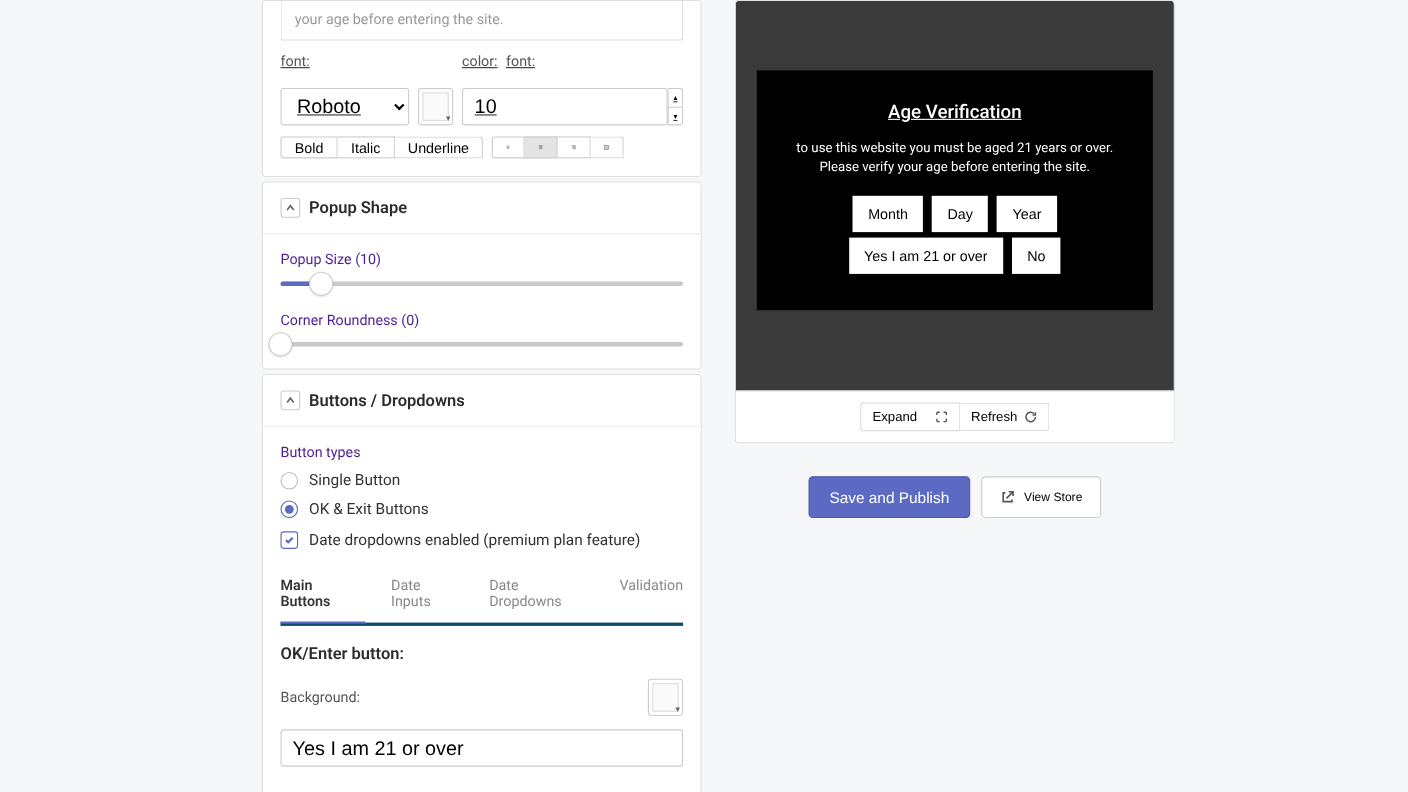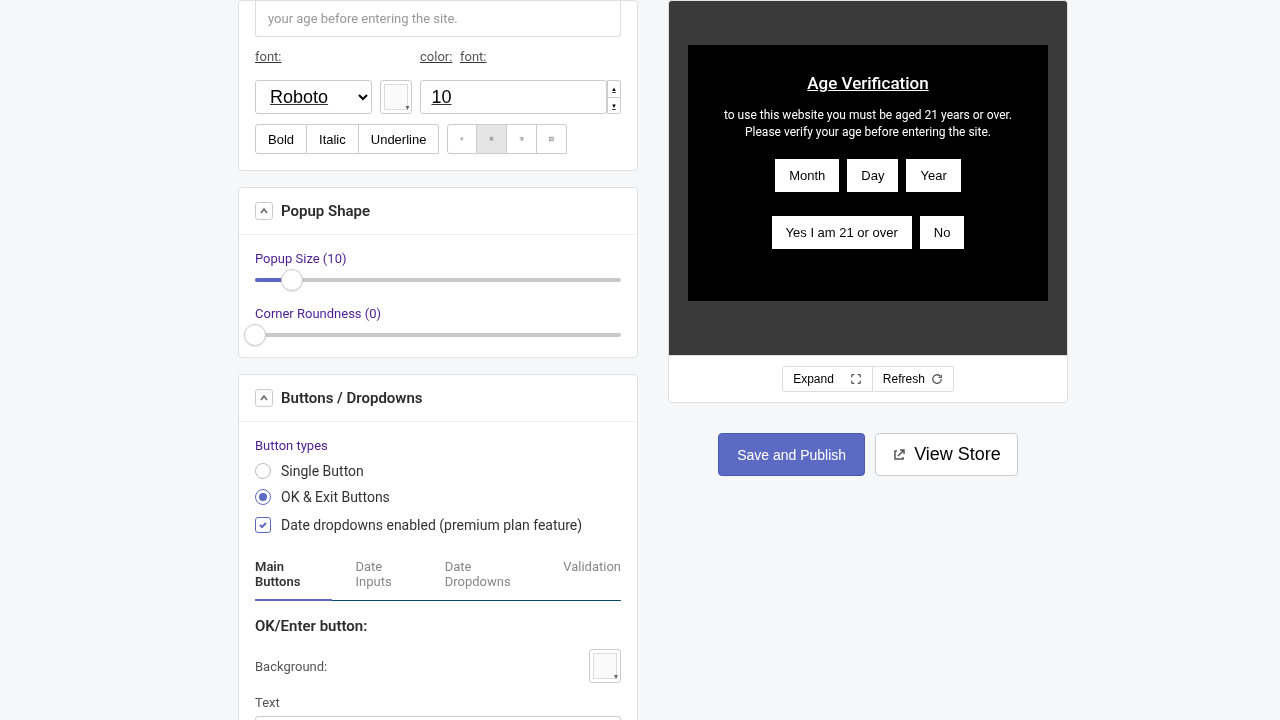--- a/index.html
+++ b/index.html
@@ -1,21 +1,21 @@
 <!DOCTYPE html>
 <html><head>
 <meta charset="utf-8">
 <style>
 * { box-sizing: border-box; margin: 0; padding: 0; }
 body { font-family: -apple-system, BlinkMacSystemFont, "Segoe UI", Roboto, sans-serif; background: #f6f7f9; font-size: 14px; color: #333; }
 .container { display: flex; gap: 16px; padding: 0; }
 .left-col { width: 400px; margin-left: 238px; }
 .right-col { width: 400px; margin-left: 14px; }
 
-.panel { background: #fff; border: 1px solid #e0e0e0; border-radius: 4px; margin-bottom: 16px; }
+.panel { background: #fff; border: 1px solid #e0e0e0; border-radius: 4px; margin-bottom: 4px; }
 .panel-header { display: flex; align-items: center; padding: 14px 16px; gap: 8px; }
 .panel-header .toggle { width: 18px; height: 18px; border: 1px solid #ccc; border-radius: 3px; display: flex; align-items: center; justify-content: center; cursor: pointer; background: #fff; }
 .panel-header .toggle svg { width: 10px; height: 10px; }
 .panel-header h3 { font-size: 15px; font-weight: 600; color: #2c2c2c; }
 .panel-body { padding: 16px; border-top: 1px solid #eee; }
 
 .truncated-text { border: 1px solid #ddd; border-radius: 3px; padding: 10px 12px; color: #999; font-size: 13px; margin: 0 16px 12px; }
 
 .field-row { display: flex; gap: 8px; margin: 0 16px 10px; }
 .field-group { display: flex; flex-direction: column; text-decoration: underline; }
@@ -25,21 +25,21 @@
 .color-swatch-inner { position: absolute; top: 3px; left: 3px; right: 3px; bottom: 3px; border: 1px solid #ddd; background: #fafafa; }
 .color-swatch .caret { position: absolute; bottom: 1px; right: 2px; font-size: 8px; color: #666; }
 .size-input { display: flex; }
 .size-input input { width: 48px; height: 34px; border: 1px solid #ccc; border-radius: 3px 0 0 3px; padding: 0 8px; font-size: 13px; }
 .spinners { display: flex; flex-direction: column; }
 .spinners button { width: 14px; height: 17px; border: 1px solid #ccc; background: #fff; font-size: 7px; cursor: pointer; display: flex; align-items: center; justify-content: center; }
 .spinners button:first-child { border-radius: 0 3px 0 0; border-bottom: none; }
 .spinners button:last-child { border-radius: 0 0 3px 0; }
 
 .btn-group { display: flex; margin: 0 16px 16px; }
-.btn-group button, .btn-group .toggle-btn { height: 30px; border: 1px solid #ccc; background: #fff; padding: 0 12px; font-size: 13px; cursor: pointer; display: flex; align-items: center; justify-content: center; }
+.btn-group button, .btn-group .toggle-btn { height: 20px; border: 1px solid #ccc; background: #fff; padding: 0 12px; font-size: 13px; cursor: pointer; display: flex; align-items: center; justify-content: center; }
 .btn-group button + button, .btn-group .toggle-btn + .toggle-btn { border-left: none; }
 .btn-group button:first-child, .btn-group .toggle-btn:first-child { border-radius: 3px 0 0 3px; }
 .btn-group button:last-child, .btn-group .toggle-btn:last-child { border-radius: 0 3px 0 0; }
 .btn-group.align { margin-left: 8px; }
 .btn-group-wrap { display: flex; margin: 0 16px 16px; }
 .toggle-btn { width: 30px; }
 .toggle-btn.active { background: #e4e4e4; }
 .toggle-btn svg { width: 14px; height: 14px; }
 
 select, input[type=text] { height: 34px; border: 1px solid #ccc; border-radius: 3px; padding: 0 10px; font-size: 18px; background: #fff; width: 100%; }
@@ -52,43 +52,43 @@
 
 .radio-row { display: flex; align-items: center; gap: 10px; margin-bottom: 10px; cursor: pointer; }
 .radio { width: 16px; height: 16px; border: 1px solid #bbb; border-radius: 50%; display: flex; align-items: center; justify-content: center; }
 .radio.checked { border-color: #5c6ac4; }
 .radio.checked::after { content: ''; width: 8px; height: 8px; background: #5c6ac4; border-radius: 50%; }
 
 .checkbox-row { display: flex; align-items: center; gap: 10px; margin: 12px 0 16px; cursor: pointer; }
 .checkbox { width: 16px; height: 16px; border: 1px solid #5c6ac4; border-radius: 3px; display: flex; align-items: center; justify-content: center; background: #fff; }
 .checkbox svg { width: 10px; height: 10px; fill: none; stroke: #5c6ac4; stroke-width: 2; }
 
-.tabs { display: flex; border-bottom: 1px solid #0c4a6e; gap: 24px; margin-bottom: 16px; }
+.tabs { display: flex; border-bottom: 3px solid #0c4a6e; gap: 24px; margin-bottom: 16px; }
 .tab { padding: 10px 0; font-size: 13px; color: #888; cursor: pointer; border-bottom: 2px solid transparent; margin-bottom: -1px; }
 .tab.active { color: #333; font-weight: 600; border-bottom-color: #5c6ac4; }
 
 .sub-heading { font-size: 15px; font-weight: 600; margin-bottom: 14px; color: #2c2c2c; }
 .prop-row { display: flex; justify-content: space-between; align-items: center; margin-bottom: 12px; }
 .prop-row .field-label { margin-bottom: 0; }
 
 .preview-box { background: #3a3a3a; height: 355px; display: flex; align-items: center; justify-content: center; border: 1px solid #e0e0e0; border-bottom: none; border-radius: 4px 4px 0 0; padding-top: 0; }
 .preview-popup { background: #000; width: 360px; padding: 28px 24px; text-align: center; color: #fff; margin-top: -10px; }
 .preview-popup h2 { font-size: 17px; font-weight: 500; text-decoration: underline; margin-bottom: 14px; }
 .preview-popup p { font-size: 12px; margin-bottom: 18px; line-height: 1.4; }
-.preview-btns { display: flex; justify-content: center; gap: 8px; margin-bottom: 24px; }
+.preview-btns { display: flex; justify-content: center; gap: 8px; margin-bottom: 5px; }
 .preview-btn { background: #fff; color: #000; padding: 9px 14px; font-size: 13px; border: none; }
 
 .preview-toolbar { background: #fff; border: 1px solid #e0e0e0; border-radius: 0 0 4px 4px; padding: 10px; display: flex; justify-content: center; gap: 0; }
 .preview-toolbar button { background: #fff; border: 1px solid #ddd; padding: 5px 10px; font-size: 12px; cursor: pointer; display: flex; align-items: center; gap: 6px; }
 .preview-toolbar button:first-child { border-radius: 3px 0 0 3px; gap: 16px; }
 .preview-toolbar button:last-child { border-radius: 0 3px 3px 0; border-left: none; }
 
 .action-row { display: flex; justify-content: center; gap: 10px; margin-top: 30px; }
 .btn-primary { background: #5c6ac4; color: #fff; border: 1px solid #4a58b0; padding: 10px 18px; border-radius: 4px; font-size: 14px; cursor: pointer; }
-.btn-secondary { background: #fff; border: 1px solid #ccc; padding: 10px 16px; border-radius: 4px; font-size: 18px; cursor: pointer; display: flex; align-items: center; gap: 8px; }
+.btn-secondary { background: #fff; border: 1px solid #ccc; padding: 10px 16px; border-radius: 4px; font-size: 11px; cursor: pointer; display: flex; align-items: center; gap: 8px; }
 .btn-secondary svg { width: 14px; height: 14px; }
 
 </style>
 </head>
 <body>
 
 <div class="container">
   <div class="left-col">
 
     <div class="panel">
@@ -223,21 +223,20 @@
         </div>
 
         <div class="sub-heading">OK/Enter button:</div>
         <div class="prop-row">
           <span class="field-label">Background:</span>
           <div class="color-swatch">
               <div class="color-swatch-inner"></div>
               <span class="caret">▾</span>
             </div>
         </div>
-        <div class="field-label" style="margin-bottom:6px;">Text</div>
         <input type="text" style="margin-bottom: 14px;" value="Yes I am 21 or over">
 
         
       </div>
     </div>
 
   </div>
 
   <div class="right-col">
     <div class="preview-box">

